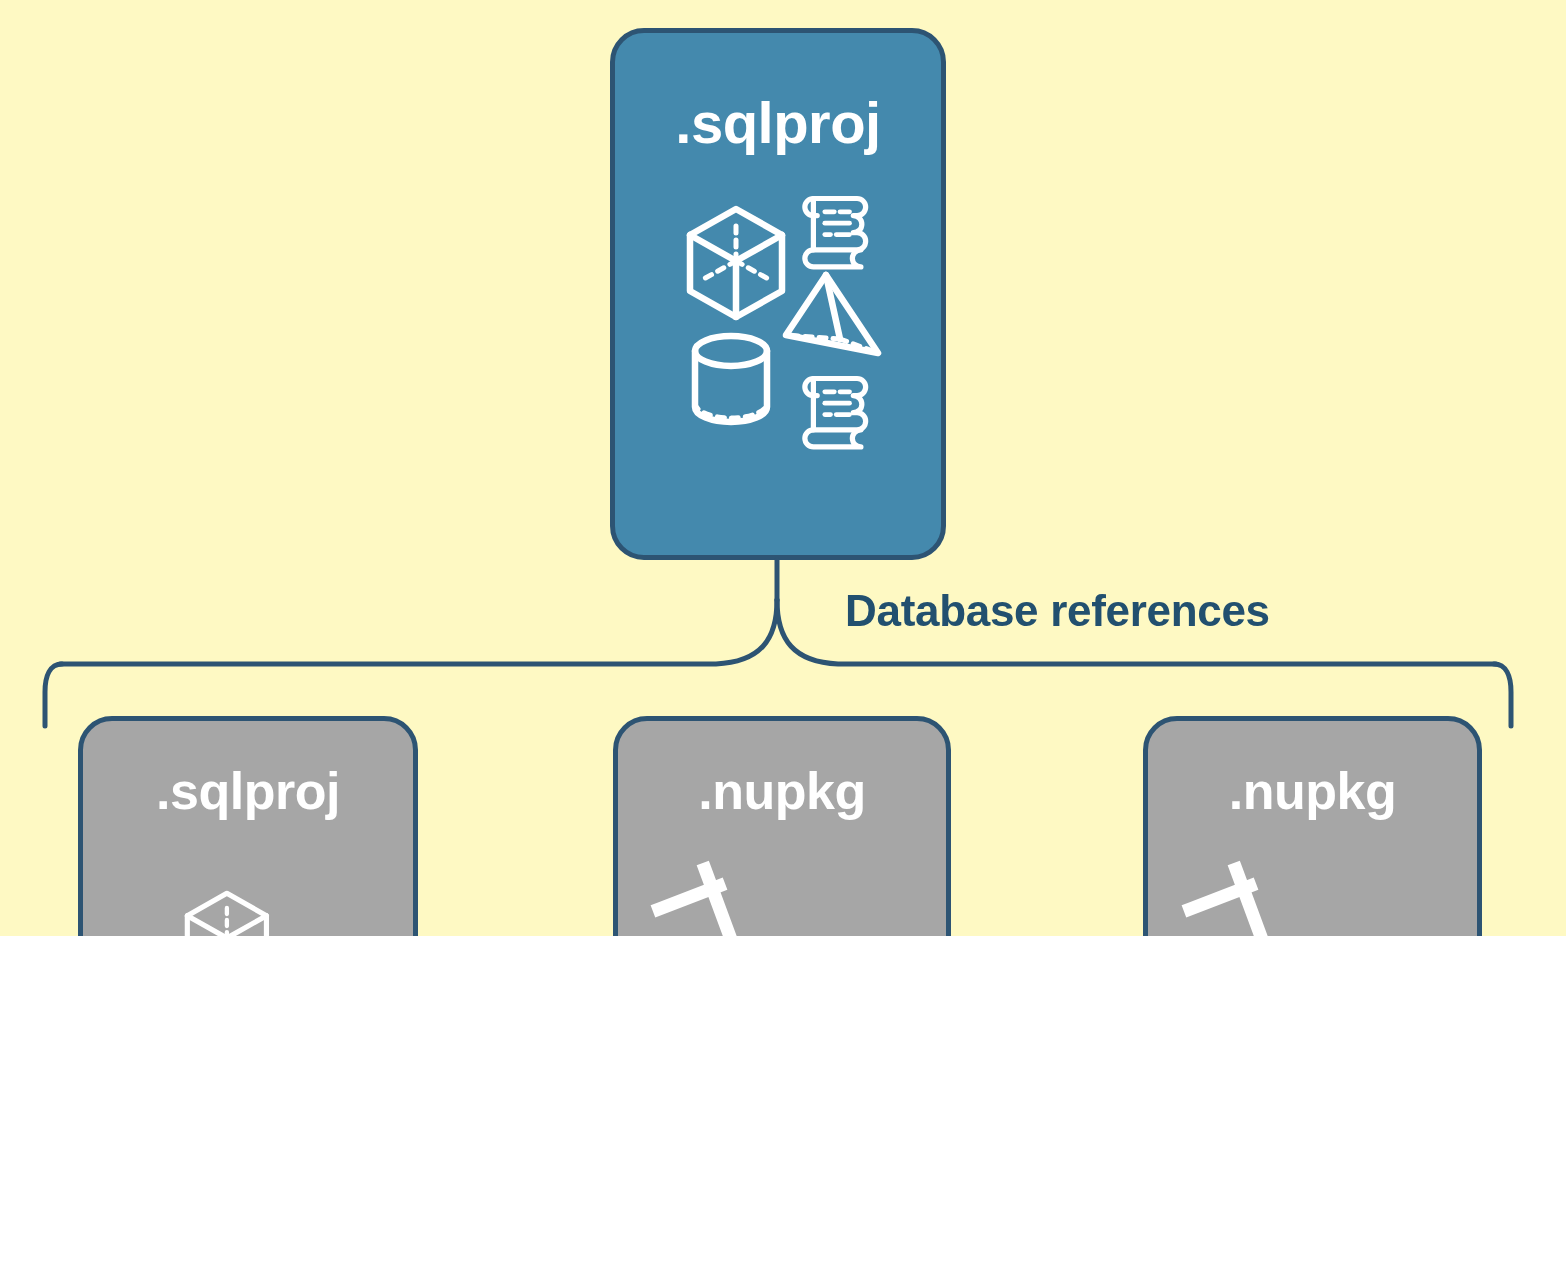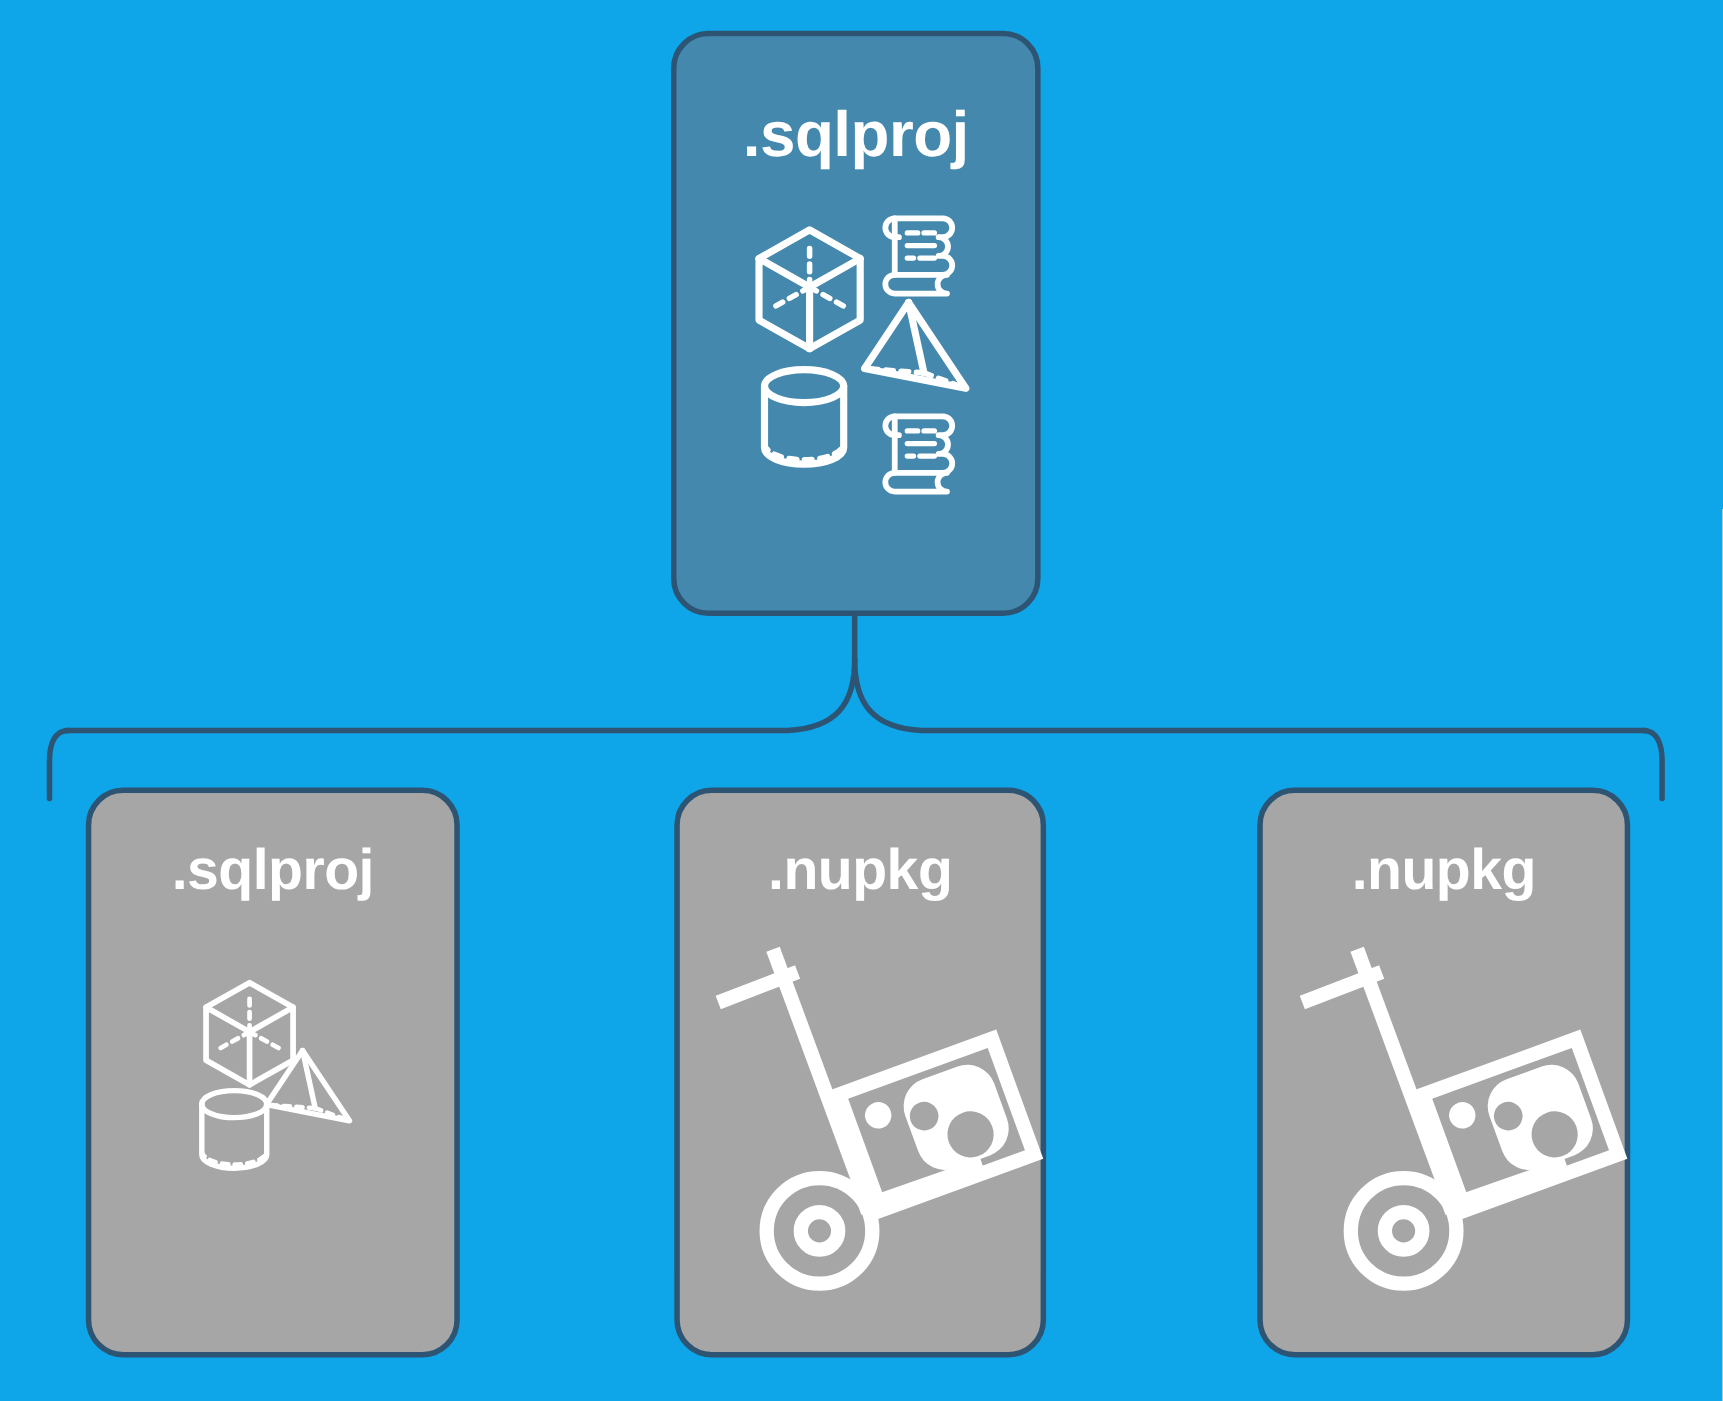--- a/index.html
+++ b/index.html
@@ -6,22 +6,22 @@
     margin: 0;
     padding: 0;
     background: #ffffff;
   }
   body {
     font-family: "Liberation Sans", sans-serif;
   }
   #canvas {
     position: relative;
     width: 1566px;
-    height: 1274px;
-    background: #0ea5e9;
+    height: 936px;
+    background: #fef9c3;
     overflow: hidden;
   }
   .node {
     position: absolute;
     box-sizing: border-box;
     border: 5px solid #2d5473;
     border-radius: 34px;
     display: block;
   }
   .node.blue { background: #4489ad; }
@@ -139,20 +139,21 @@
     <path d="M777,560 L777,600" stroke="#2d5473" stroke-width="5" fill="none" stroke-linecap="round"></path>
 
     <path d="M777,600 C777,640 760,662 716,664 L60,664" stroke="#2d5473" stroke-width="5" fill="none" stroke-linecap="round"></path>
     <path d="M777,600 C777,640 794,662 838,664 L1496,664" stroke="#2d5473" stroke-width="5" fill="none" stroke-linecap="round"></path>
 
     <path d="M62,664 C50,664 45,676 45,692 L45,726" stroke="#2d5473" stroke-width="5" fill="none" stroke-linecap="round"></path>
 
     <path d="M1494,664 C1506,664 1511,676 1511,692 L1511,726" stroke="#2d5473" stroke-width="5" fill="none" stroke-linecap="round"></path>
   </svg>
 
+  <div id="ref-label">Database references</div>
 
   <div class="node gray" id="node-child-0" style="left:78px; top:716px; width:340px; height:518px;">
     <div class="node-title">.sqlproj</div>
 
     <div class="icon-area" style="top:150px;">
       <svg width="190" height="220" viewBox="0 0 190 220" fill="none" stroke="#ffffff" stroke-width="6" stroke-linecap="round" stroke-linejoin="round">
 
         <g transform="translate(24,0) scale(0.86)">
           <polygon points="12,52 58,26 104,52 104,108 58,134 12,108" fill="none"></polygon>
           <polyline points="12,52 58,78 104,52" fill="none"></polyline>

